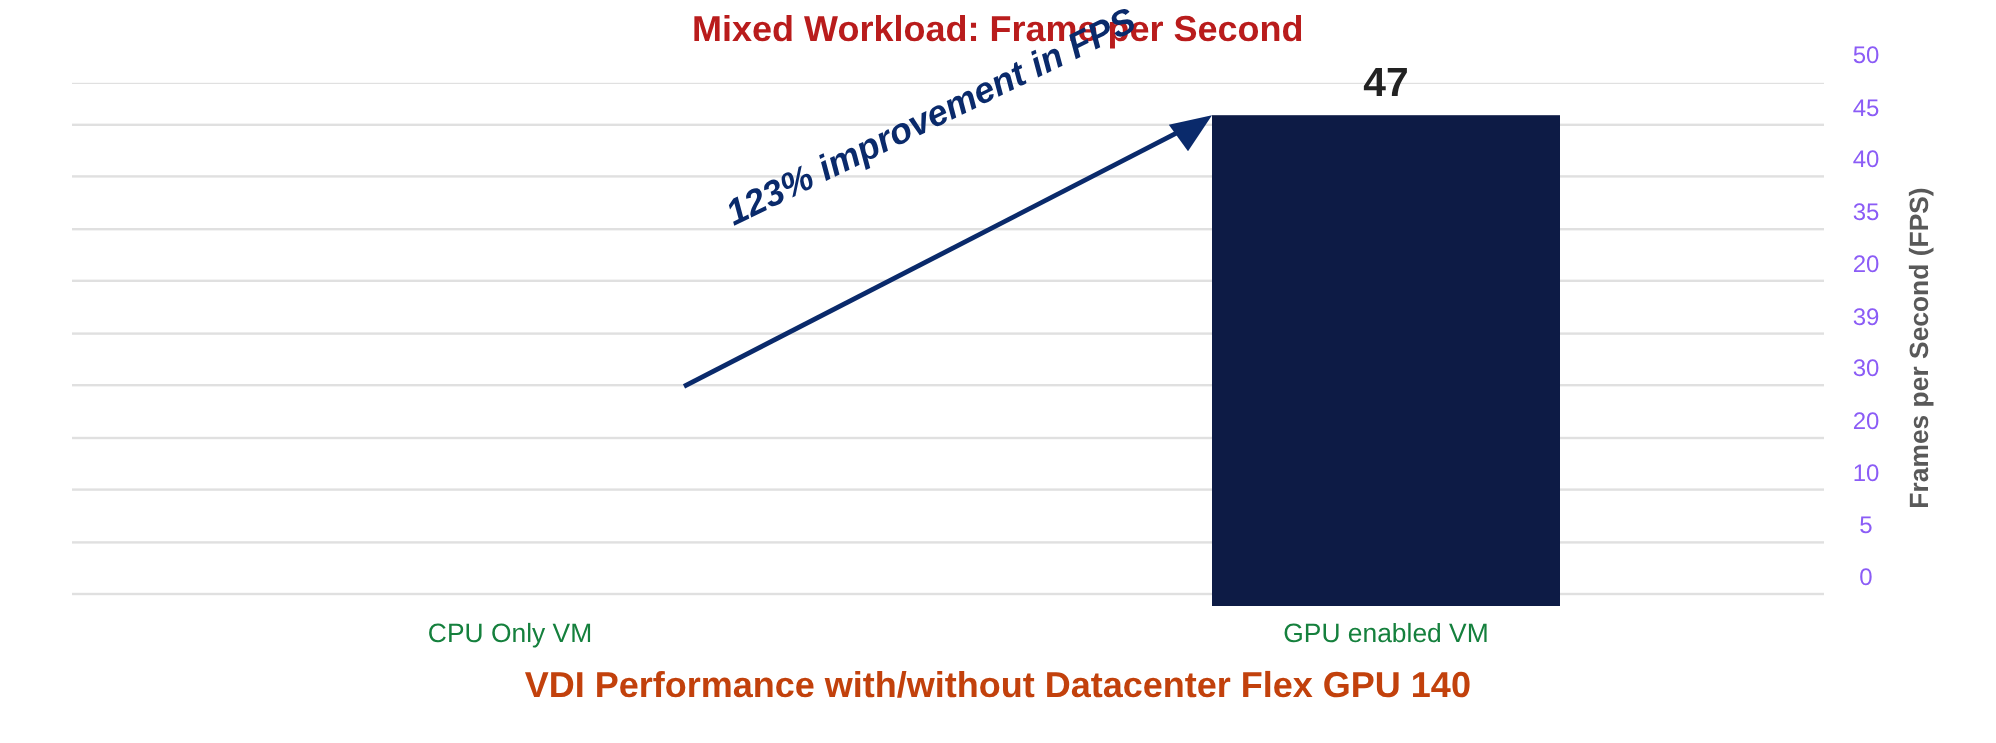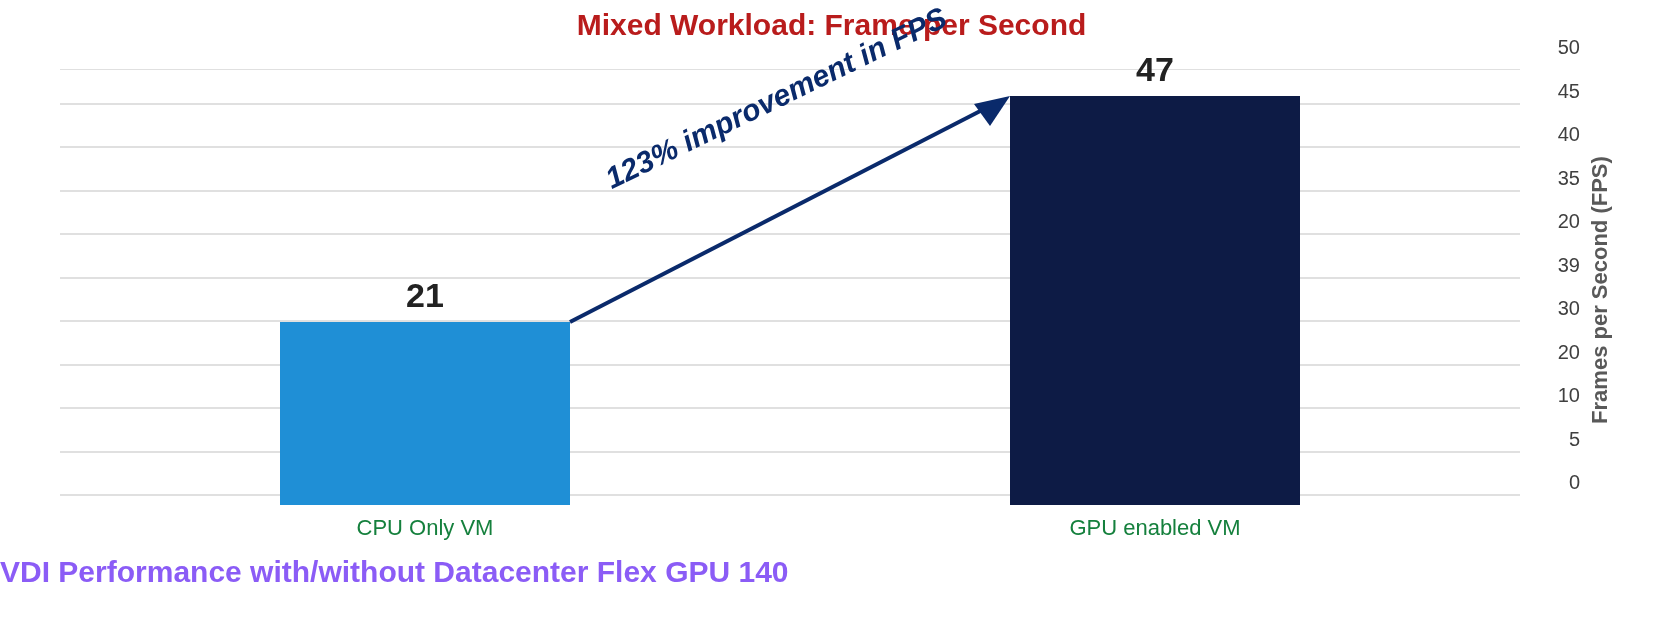--- a/index.html
+++ b/index.html
@@ -9,21 +9,21 @@
     font-family:"Segoe UI",Arial,Helvetica,sans-serif;
     position:relative;
     color:#444;
   }
   .title-top{
     position:absolute;left:0;right:0;top:8px;
     text-align:center;font-weight:700;font-size:30px;color:#b91c1c;
   }
   .title-bottom{
     position:absolute;left:0;right:0;top:555px;
-    font-weight:700;font-size:30px;color:#8b5cf6;
+    text-align:center;font-weight:700;font-size:30px;color:#c2410c;
   }
   .plot{
     position:absolute;left:60px;top:70px;width:1460px;height:435px;
   }
   .grid-line{
     position:absolute;left:0;width:100%;height:0;
     border-top:2px solid #e0e0e0;
   }
   .bar{
     position:absolute;bottom:0;
@@ -32,21 +32,21 @@
     position:absolute;width:100%;text-align:center;font-weight:700;color:#222;
     font-size:34px;top:-46px;
   }
   .cat-label{
     position:absolute;top:445px;text-align:center;font-size:22px;color:#15803d;
   }
   .y-axis{
     position:absolute;left:1530px;top:70px;width:60px;height:435px;
   }
   .tick{
-    position:absolute;right:10px;width:50px;text-align:right;font-size:20px;color:#404040;
+    position:absolute;right:10px;width:50px;text-align:center;font-size:20px;color:#8b5cf6;
     transform:translateY(-50%);
   }
   .y-title{
     position:absolute;left:1600px;top:290px;
     transform:translate(-50%,-50%) rotate(-90deg);
     font-size:22px;font-weight:700;color:#595959;white-space:nowrap;
   }
   .annotation{
     position:absolute;font-weight:700;font-style:italic;color:#0a2a6b;
     font-size:30px;white-space:nowrap;
@@ -68,23 +68,20 @@
   <div class="grid-line" style="bottom:95.7px"></div>
   <div class="grid-line" style="bottom:139.2px"></div>
   <div class="grid-line" style="bottom:182.7px"></div>
   <div class="grid-line" style="bottom:226.2px"></div>
   <div class="grid-line" style="bottom:269.7px"></div>
   <div class="grid-line" style="bottom:313.2px"></div>
   <div class="grid-line" style="bottom:356.7px"></div>
   <div class="grid-line" style="bottom:400.2px"></div>
   <div class="grid-line" style="bottom:435px;border-top-width:1px"></div>
 
-  <div class="bar" style="left:220px;width:290px;height:182.7px;background:#1f8fd6;">
-    <div class="bar-label">21</div>
-  </div>
 
   <div class="bar" style="left:950px;width:290px;height:408.9px;background:#0d1b45;">
     <div class="bar-label">47</div>
   </div>
 
   <svg class="arrow" style="left:510px;top:26px;width:440px;height:226px" viewBox="0 0 440 226">
     <line x1="0" y1="226" x2="420" y2="10"></line>
     <polygon points="440,0 404,8 420,30"></polygon>
   </svg>
   <div class="annotation" style="left:540px;top:95px;transform:rotate(-26deg);transform-origin:left top;">123% improvement in FPS</div>

